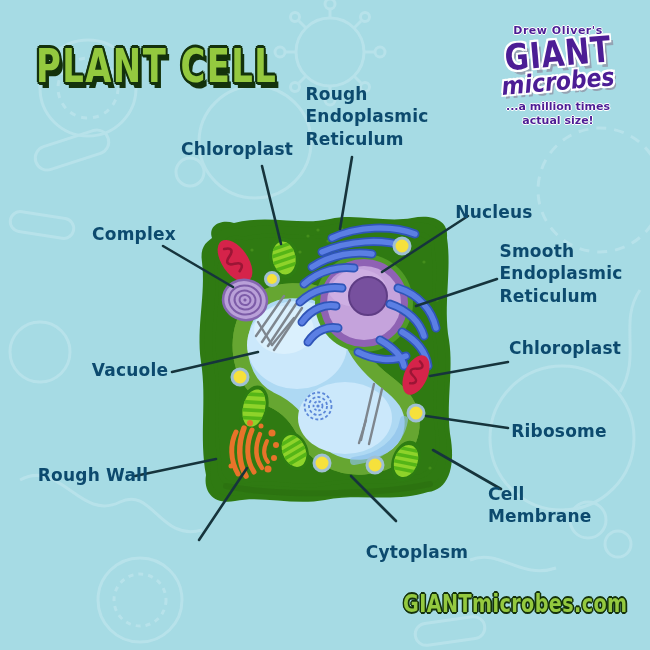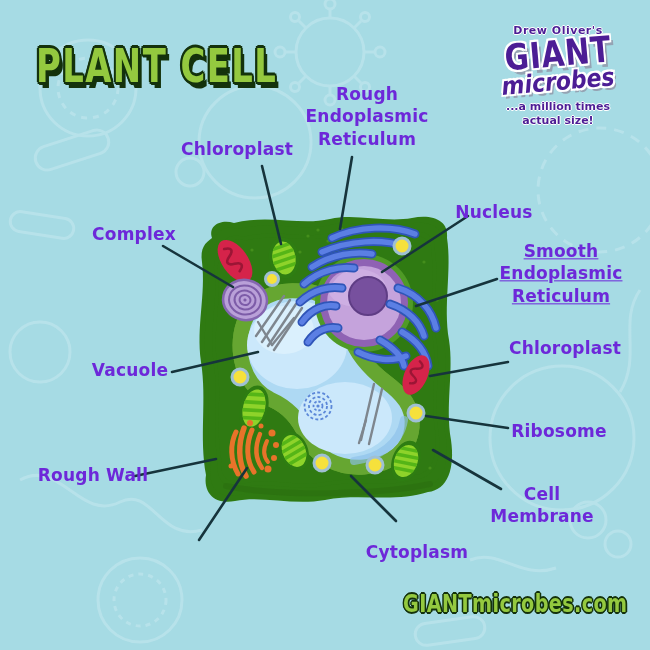--- a/index.html
+++ b/index.html
@@ -1,22 +1,22 @@
 <!DOCTYPE html>
 <html><head>
 <meta charset="utf-8">
 <style>
   html,body{margin:0;padding:0;}
   body{width:650px;height:650px;overflow:hidden;background:#a6dbe4;
        font-family:"DejaVu Sans","Liberation Sans",sans-serif;position:relative;}
   #stage{position:absolute;inset:0;width:650px;height:650px;}
   svg{position:absolute;left:0;top:0;}
 
-  .label{position:absolute;transform:translate(-50%,-50%);color:#6d28d9;
-         font-weight:bold;font-size:17px;line-height:1.32;text-align:center;
+  .label{position:absolute;transform:translate(-50%,-50%);color:#0c4a6e;
+         font-weight:bold;font-size:17px;line-height:1.32;
          white-space:pre-line;letter-spacing:.2px;z-index:3;}
 
   .title{position:absolute;left:36px;top:38px;z-index:3;
          font-size:47px;font-weight:800;letter-spacing:2px;color:#94c93f;
          transform:scaleX(.72);transform-origin:left top;white-space:nowrap;
          text-shadow:-3px 0 0 #14320c,3px 0 0 #14320c,0 -3px 0 #14320c,0 3px 0 #14320c,
            -2px -2px 0 #14320c,2px -2px 0 #14320c,-2px 2px 0 #14320c,2px 2px 0 #14320c,
            5px 6px 0 #14320c;}
 
   .logo{position:absolute;right:12px;top:24px;width:160px;text-align:center;z-index:3;color:#4c1d95;}
@@ -37,21 +37,21 @@
          font-size:24px;font-weight:800;color:#94c93f;white-space:nowrap;
          transform:scaleX(.8);transform-origin:right top;letter-spacing:.5px;
          text-shadow:-2px 0 0 #14320c,2px 0 0 #14320c,0 -2px 0 #14320c,0 2px 0 #14320c,
            -1px -1px 0 #14320c,1px -1px 0 #14320c,-1px 1px 0 #14320c,1px 1px 0 #14320c;}
 
   
   #lb-chloroplast{left:237px;top:149px;}
   #lb-rough-er{left:367px;top:117px;}
   #lb-nucleus{left:494px;top:203px;margin-top:9px;}
   #lb-lysosome{left:134px;top:234px;}
-  #lb-smooth-er{left:561px;top:274px;text-decoration:underline;}
+  #lb-smooth-er{left:561px;top:274px;}
   #lb-vacuole{left:130px;top:370px;}
   #lb-mitochondria{left:565px;top:348px;}
   #lb-ribosome{left:559px;top:431px;}
   #lb-cell-wall{left:93px;top:475px;}
   #lb-cell-membrane{left:542px;top:505px;}
   #lb-golgi{left:185px;top:557px;}
   #lb-cytoplasm{left:417px;top:552px;}
 </style>
 </head>
 <body>

